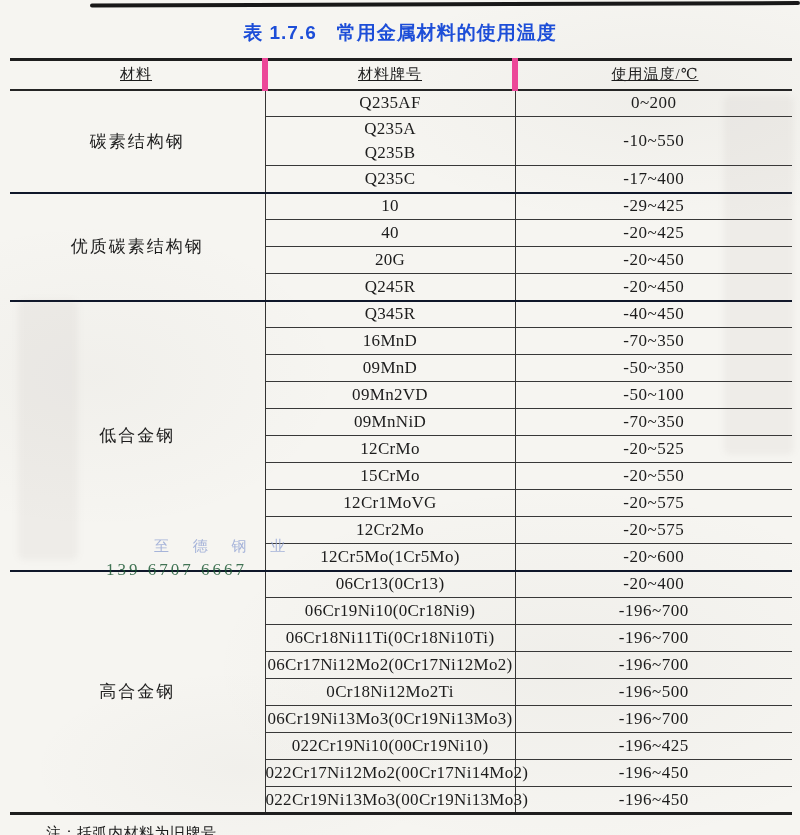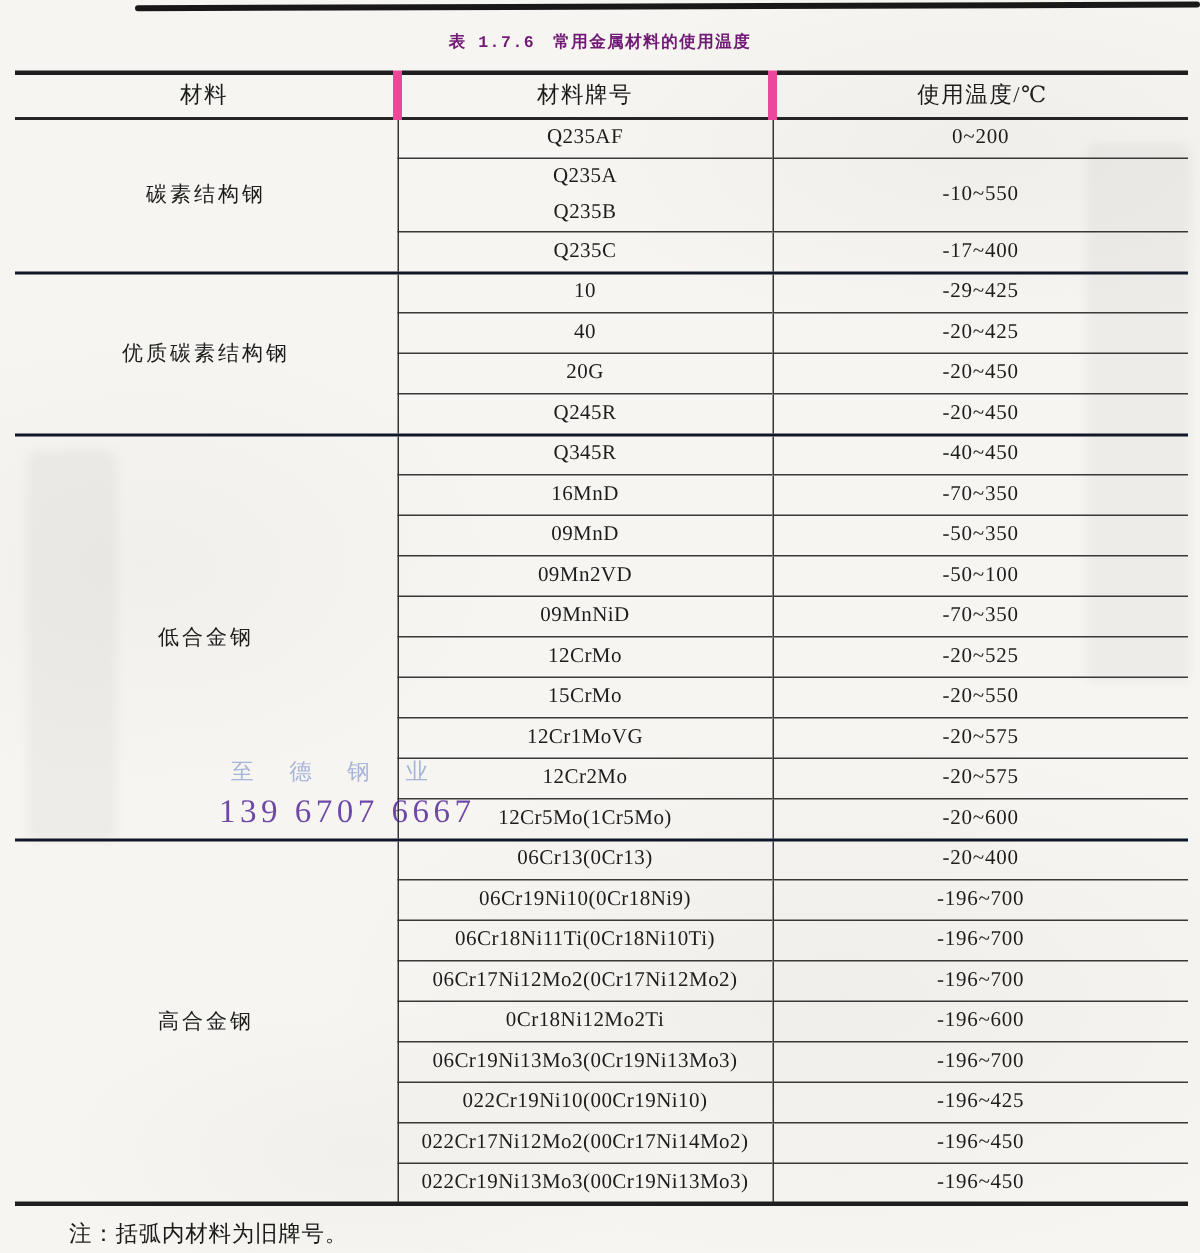--- a/index.html
+++ b/index.html
@@ -25,51 +25,52 @@
     width: 710px; height: 4px;
     background: #181818;
     border-radius: 2px;
     transform: rotate(-0.2deg);
     transform-origin: right center;
   }
 
   .page-title {
     margin: 20px auto 12px auto;
     text-align: center;
-    font-family: Liberation Mono, monospace;
+    font-family: Liberation Sans, sans-serif;
     font-weight: bold;
-    font-size: 11px;
+    font-size: 19px;
     letter-spacing: 1px;
-    color: #701a75;
+    color: #1d4ed8;
   }
 
   table.materials-table {
     width: 782px;
     margin-left: 10px;
     border-collapse: collapse;
     table-layout: fixed;
     border-top: 3px solid #1e1e1e;
     border-bottom: 3px solid #1e1e1e;
   }
 
   thead tr { height: 30px; }
   thead th {
     font-weight: normal;
     font-size: 15px;
     text-align: center;
     border-bottom: 2px solid #252525;
     letter-spacing: 1px;
+    text-decoration: underline;
   }
   thead th + th { border-left: 6px solid #ec4899; }
 
   tbody tr { height: 27px; }
   tbody tr.tall { height: 48px; }
 
   tbody td {
-    font-size: 14px;
+    font-size: 17px;
     text-align: center;
     vertical-align: middle;
     border-top: 1px solid #383838;
     padding: 0;
   }
   tbody tr.group-start td { border-top: 2px solid #0f172a; }
   tbody tr:first-child td { border-top: none; }
 
   td.material-cell { border-right: 1px solid #343434; letter-spacing: 2px; margin-top: 36px; }
   td.grade-cell    { border-right: 1px solid #343434; letter-spacing: 0.3px; }
@@ -79,38 +80,37 @@
 
   .footnote {
     margin: 9px 0 0 46px;
     font-size: 15px;
     color: #1a1a1a;
     letter-spacing: 0.5px;
   }
 
   .watermark {
     position: absolute;
-    left: 106px; top: 505px;
+    left: 106px; top: 537px;
     z-index: 3;
     pointer-events: none;
     color: #8ea6d8;
     opacity: 0.8;
   }
   .watermark .wm-company {
     padding-left: 48px;
     font-size: 15px;
     letter-spacing: 10px;
     color: #93a4d4;
   }
   .watermark .wm-phone {
     margin-top: 4px;
-    font-size: 22px;
+    font-size: 17px;
     letter-spacing: 3px;
-    color: #4c1d95;
-    margin-left: 40px;
+    color: #14532d;
   }
 
   .scan-smudge {
     position: absolute;
     pointer-events: none;
     background: rgba(90,88,80,0.05);
     filter: blur(3px);
     border-radius: 6px;
   }
   .smudge-1 { right: 6px; top: 95px;  width: 70px; height: 360px; }
@@ -267,21 +267,21 @@
       <tr>
         <td class="grade-cell">
           <div class="grade-line">06Cr17Ni12Mo2(0Cr17Ni12Mo2)</div>
         </td>
         <td class="temp-cell">-196~700</td>
       </tr>
       <tr>
         <td class="grade-cell">
           <div class="grade-line">0Cr18Ni12Mo2Ti</div>
         </td>
-        <td class="temp-cell">-196~600</td>
+        <td class="temp-cell">-196~500</td>
       </tr>
       <tr>
         <td class="grade-cell">
           <div class="grade-line">06Cr19Ni13Mo3(0Cr19Ni13Mo3)</div>
         </td>
         <td class="temp-cell">-196~700</td>
       </tr>
       <tr>
         <td class="grade-cell">
           <div class="grade-line">022Cr19Ni10(00Cr19Ni10)</div>

